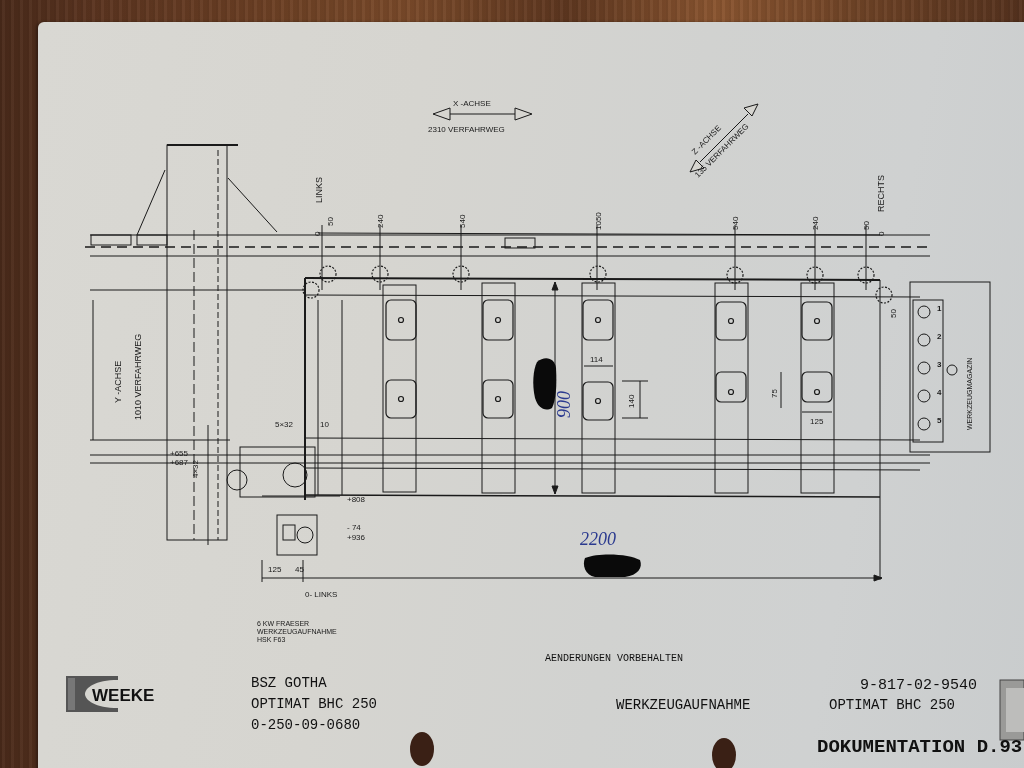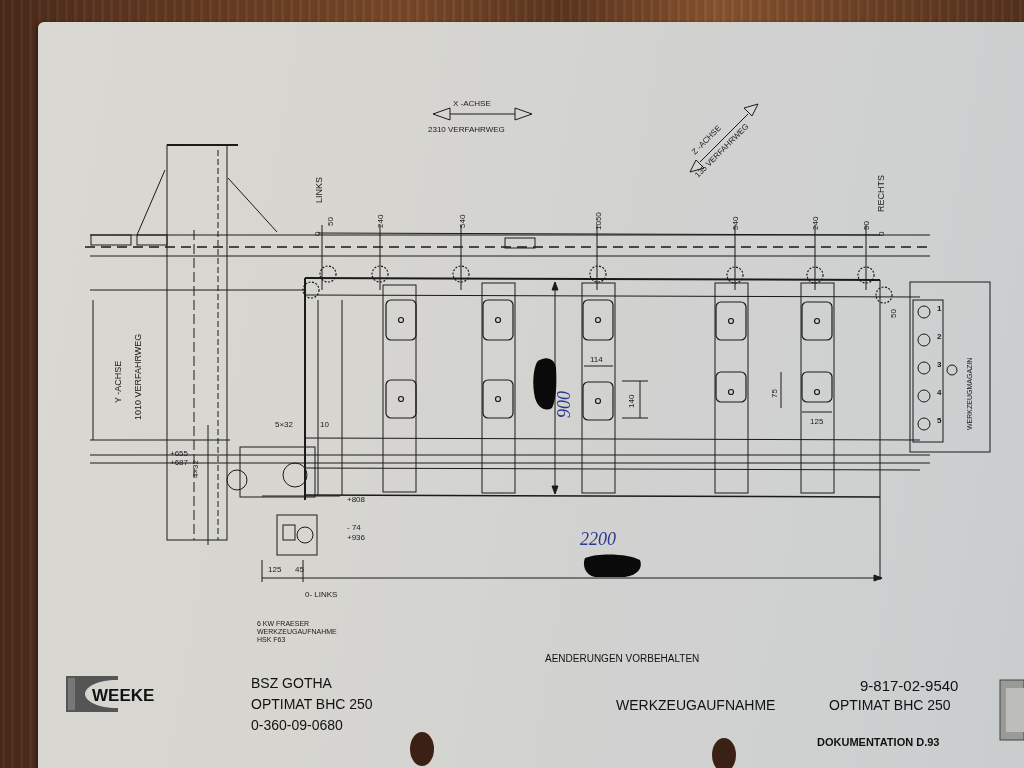--- a/index.html
+++ b/index.html
@@ -7,21 +7,21 @@
     background:linear-gradient(90deg,#4a2a1a 0%,#5c3520 10%,#6b3f24 25%,#7a4a2a 40%,#5e3720 55%,#8a5530 70%,#6d4226 85%,#55321e 100%);
     font-family:"Liberation Sans",sans-serif;}
   .woodgrain{position:absolute;inset:0;
     background:repeating-linear-gradient(90deg,rgba(0,0,0,0.08) 0 2px,rgba(255,255,255,0.03) 2px 5px,rgba(0,0,0,0.05) 5px 9px);}
   .paper{position:absolute;left:38px;top:22px;width:990px;height:760px;
     background:linear-gradient(100deg,#d9d8d3 0%,#d6d5d0 35%,#d1d2d0 60%,#cfd1d1 80%,#c9cccd 100%);
     border-top-left-radius:6px;box-shadow:-2px 0 3px rgba(0,0,0,0.3);}
   svg{position:absolute;left:0;top:0;}
   .t{font-family:"Liberation Sans",sans-serif;fill:#1a1a1a;}
   .hole{position:absolute;width:24px;height:34px;border-radius:50%;background:#3a2015;}
-  .footer-text{position:absolute;color:#111;font-family:Liberation Sans, sans-serif;text-align:right;}
+  .footer-text{position:absolute;color:#111;font-family:Liberation Mono, monospace;text-align:right;}
 </style>
 </head>
 <body>
 
 <div class="woodgrain"></div>
 <div class="paper"></div>
 
 <svg width="1024" height="768" viewBox="0 0 1024 768">
   <g stroke="#1a1a1a" fill="none" stroke-width="1">
 
@@ -247,20 +247,20 @@
 
   <g>
     <rect x="1000" y="680" width="24" height="60" fill="#9a9a98" stroke="#444"></rect>
     <rect x="1006" y="688" width="18" height="44" fill="#bdbdbb"></rect>
   </g>
 </svg>
 
 <div class="footer-text" style="left:545px;top:653px;font-size:10px;">AENDERUNGEN VORBEHALTEN</div>
 <div class="footer-text" style="left:251px;top:675px;font-size:14px;">BSZ GOTHA</div>
 <div class="footer-text" style="left:251px;top:696px;font-size:14px;">OPTIMAT BHC 250</div>
-<div class="footer-text" style="left:251px;top:717px;font-size:14px;">0-360-09-0680</div>
+<div class="footer-text" style="left:251px;top:717px;font-size:14px;">0-250-09-0680</div>
 <div class="footer-text" style="left:616px;top:697px;font-size:14px;">WERKZEUGAUFNAHME</div>
 <div class="footer-text" style="left:860px;top:677px;font-size:15px;">9-817-02-9540</div>
 <div class="footer-text" style="left:829px;top:697px;font-size:14px;">OPTIMAT BHC 250</div>
-<div class="footer-text" style="left:817px;top:736px;font-size:11px;font-weight:bold;">DOKUMENTATION D.93</div>
+<div class="footer-text" style="left:817px;top:736px;font-size:19px;font-weight:bold;">DOKUMENTATION D.93</div>
 
 <div class="hole" style="left:410px;top:732px;"></div>
 <div class="hole" style="left:712px;top:738px;"></div>
 
 </body></html>

